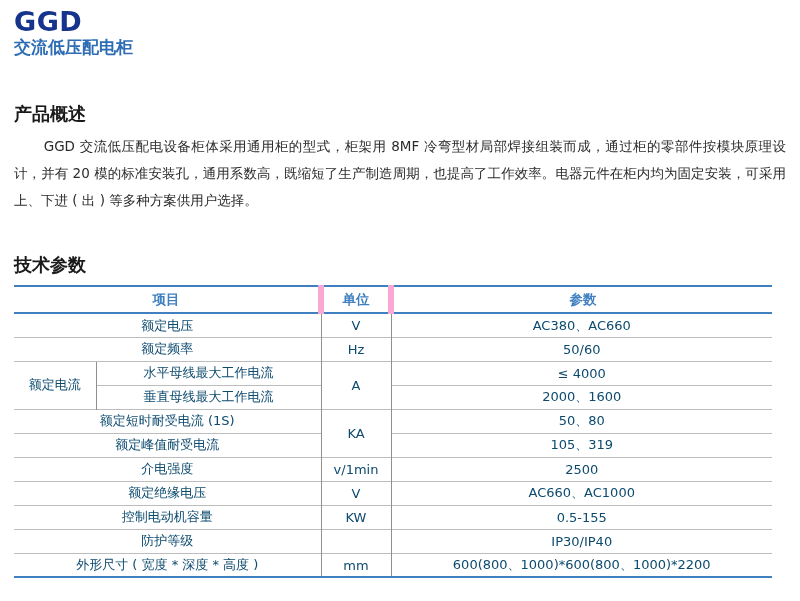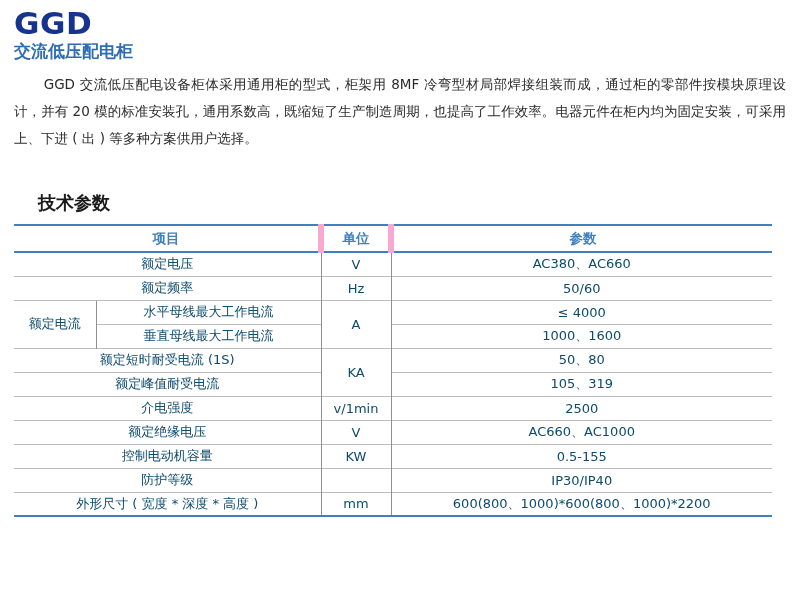--- a/index.html
+++ b/index.html
@@ -8,21 +8,21 @@
     width: 800px; height: 601px;
     background: #ffffff;
     font-family: "DejaVu Sans", "Liberation Sans", sans-serif;
     color: #2b2b2b;
     overflow: hidden;
   }
   .page { padding: 5px 14px 0 14px; }
 
   .title {
     color: #16338e;
-    font-size: 31px;
+    font-size: 27px;
     font-weight: bold;
     line-height: 1.08;
     margin: 2px 0 0 0;
     letter-spacing: 0.5px;
   }
   .subtitle {
     color: #2e6cb5;
     font-size: 17px;
     font-weight: 600;
   }
@@ -34,21 +34,21 @@
   }
   .overview-heading { margin-top: 44px; }
   .overview-text {
     margin-top: 8px;
     font-size: 13.5px;
     line-height: 27px;
     color: #2b2b2b;
     text-indent: 2.2em;
     text-align: justify;
   }
-  .specs-heading { margin-top: 40px; margin-left: 24px; }
+  .specs-heading { margin-top: 40px; }
 
   table.specs {
     margin-top: 10px;
     border-collapse: collapse;
     table-layout: fixed;
     width: 758px;
     border-top: 2px solid #4080c0;
     border-bottom: 2px solid #4080c0;
   }
   table.specs th {
@@ -75,20 +75,21 @@
   table.specs .first { border-left: none; }
 </style>
 </head>
 <body>
 
 <div class="page">
 
   <div class="title">GGD</div>
   <div class="subtitle">交流低压配电柜</div>
 
+  <div class="section-heading overview-heading">产品概述</div>
   <div class="overview-text">GGD 交流低压配电设备柜体采用通用柜的型式，柜架用 8MF 冷弯型材局部焊接组装而成，通过柜的零部件按模块原理设计，并有 20 模的标准安装孔，通用系数高，既缩短了生产制造周期，也提高了工作效率。电器元件在柜内均为固定安装，可采用上、下进 ( 出 ) 等多种方案供用户选择。</div>
 
   <div class="section-heading specs-heading">技术参数</div>
 
   <table class="specs">
     <colgroup>
       <col style="width:82px">
       <col style="width:225px">
       <col style="width:70px">
       <col style="width:381px">
@@ -112,21 +113,21 @@
         <td>50/60</td>
       </tr>
       <tr>
         <td rowspan="2" class="first">额定电流</td>
         <td>水平母线最大工作电流</td>
         <td rowspan="2">A</td>
         <td>≤ 4000</td>
       </tr>
       <tr>
         <td>垂直母线最大工作电流</td>
-        <td>1000、1600</td>
+        <td>2000、1600</td>
       </tr>
       <tr>
         <td colspan="2" class="first">额定短时耐受电流 (1S)</td>
         <td rowspan="2">KA</td>
         <td>50、80</td>
       </tr>
       <tr>
         <td colspan="2" class="first">额定峰值耐受电流</td>
         <td>105、319</td>
       </tr>

